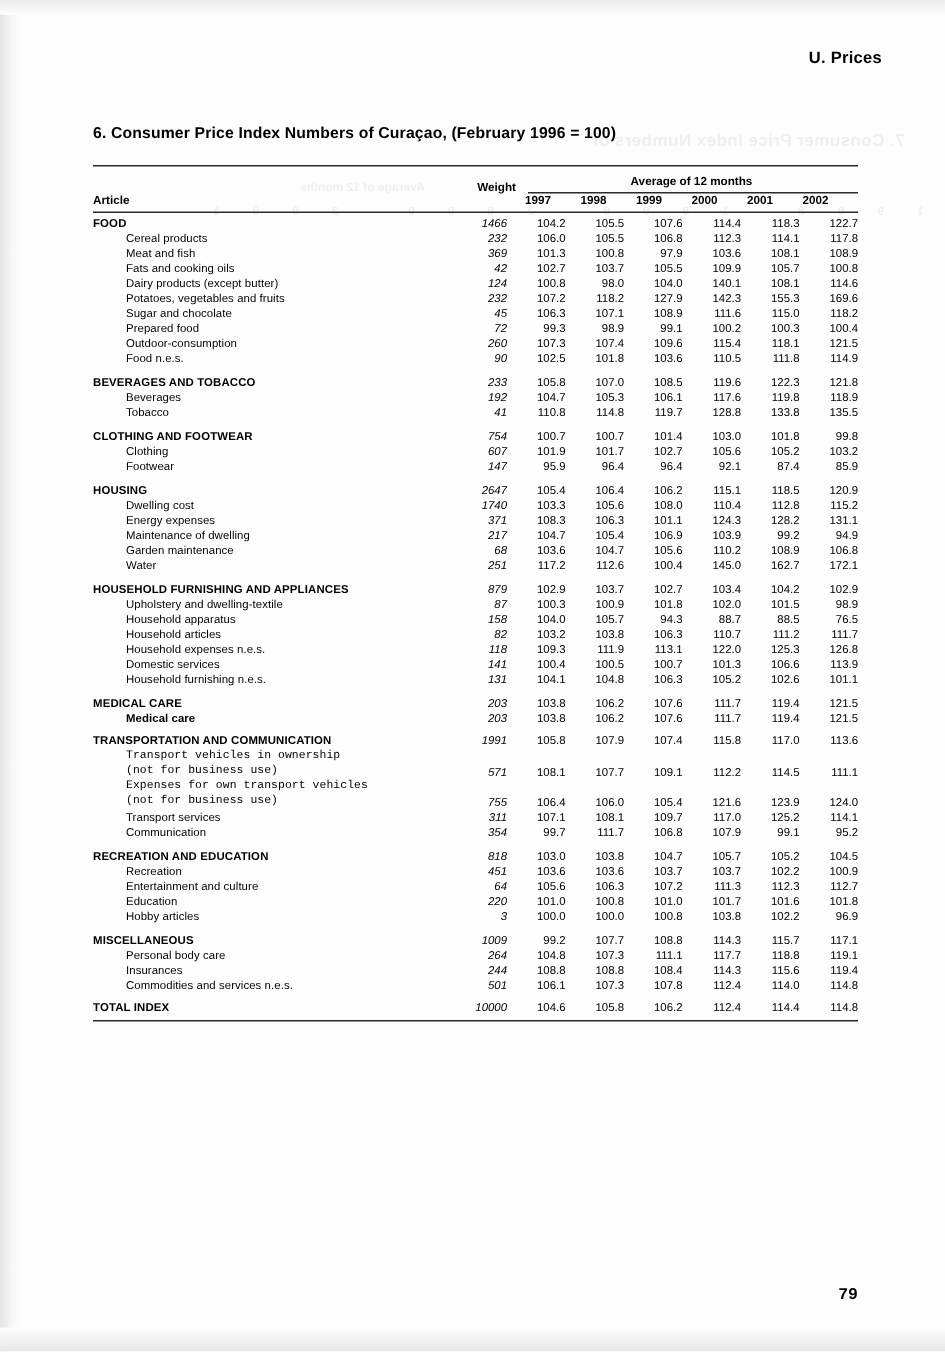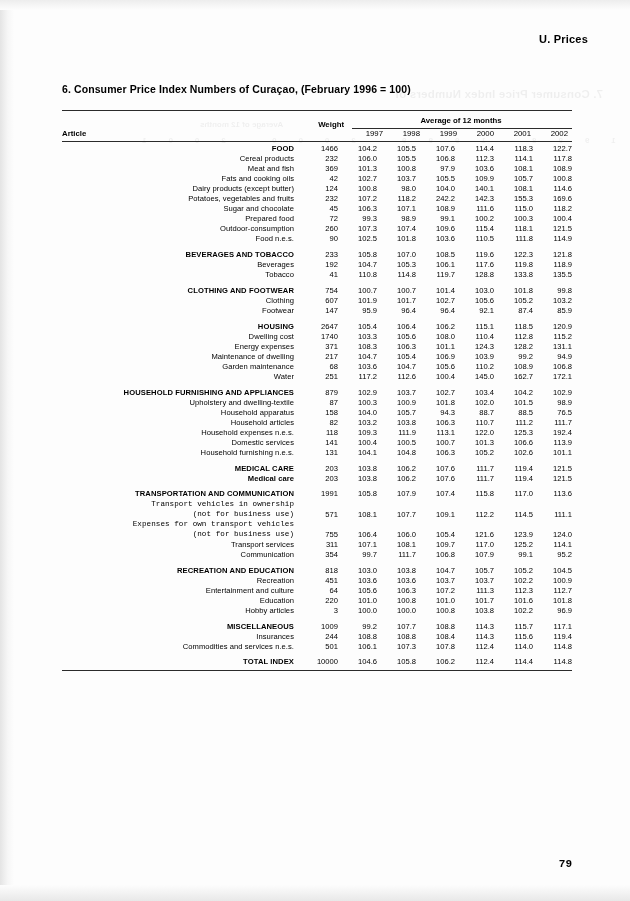--- a/index.html
+++ b/index.html
@@ -152,45 +152,46 @@
     border-top: 1px solid #2b2b2b;
   }
   .yr-row {
     position: absolute;
     left: 288px; bottom: 3px;
     width: 222px;
     display: flex;
   }
   .yr-row span {
     flex: 1;
-    text-align: right;
+    text-align: left;
     font-size: 7.8px;
-    font-weight: normal;
+    font-weight: bold;
     padding-right: 4px;
   }
 
   
   tr.r { height: 10.1px; }
   tr.r.gap-before td { padding-top: 8px; }
 
   td.article {
-    text-align: right;
+    text-align: left;
     white-space: nowrap;
     letter-spacing: .05px;
   }
   td.num {
     text-align: right;
     padding-right: 4px;
     white-space: nowrap;
     font-variant-numeric: tabular-nums;
   }
   td.weight {
     text-align: right;
     padding-right: 5px;
     white-space: nowrap;
+    font-style: italic;
   }
 
   .group td.article { font-weight: bold; letter-spacing: .1px; }
   .group td { font-weight: bold; }
 
   .sub td.article { padding-left: 22px; font-weight: normal; }
   .sub-bold td.article { padding-left: 22px; font-weight: bold; }
   .sub-bold td { font-weight: bold; }
 
   .cont td.article { padding-left: 22px; font-weight: normal; font-family: Liberation Mono, monospace; }
@@ -304,21 +305,21 @@
             <td class="num">104.0</td>
             <td class="num">140.1</td>
             <td class="num">108.1</td>
             <td class="num">114.6</td>
           </tr>
           <tr class="r sub">
             <td class="article">Potatoes, vegetables and fruits</td>
             <td class="weight">232</td>
             <td class="num">107.2</td>
             <td class="num">118.2</td>
-            <td class="num">242.2</td>
+            <td class="num">127.9</td>
             <td class="num">142.3</td>
             <td class="num">155.3</td>
             <td class="num">169.6</td>
           </tr>
           <tr class="r sub">
             <td class="article">Sugar and chocolate</td>
             <td class="weight">45</td>
             <td class="num">106.3</td>
             <td class="num">107.1</td>
             <td class="num">108.9</td>
@@ -517,21 +518,21 @@
             <td class="num">111.7</td>
           </tr>
           <tr class="r sub">
             <td class="article">Household expenses n.e.s.</td>
             <td class="weight">118</td>
             <td class="num">109.3</td>
             <td class="num">111.9</td>
             <td class="num">113.1</td>
             <td class="num">122.0</td>
             <td class="num">125.3</td>
-            <td class="num">192.4</td>
+            <td class="num">126.8</td>
           </tr>
           <tr class="r sub">
             <td class="article">Domestic services</td>
             <td class="weight">141</td>
             <td class="num">100.4</td>
             <td class="num">100.5</td>
             <td class="num">100.7</td>
             <td class="num">101.3</td>
             <td class="num">106.6</td>
             <td class="num">113.9</td>
@@ -690,20 +691,30 @@
             <td class="article">MISCELLANEOUS</td>
             <td class="weight">1009</td>
             <td class="num">99.2</td>
             <td class="num">107.7</td>
             <td class="num">108.8</td>
             <td class="num">114.3</td>
             <td class="num">115.7</td>
             <td class="num">117.1</td>
           </tr>
           <tr class="r sub">
+            <td class="article">Personal body care</td>
+            <td class="weight">264</td>
+            <td class="num">104.8</td>
+            <td class="num">107.3</td>
+            <td class="num">111.1</td>
+            <td class="num">117.7</td>
+            <td class="num">118.8</td>
+            <td class="num">119.1</td>
+          </tr>
+          <tr class="r sub">
             <td class="article">Insurances</td>
             <td class="weight">244</td>
             <td class="num">108.8</td>
             <td class="num">108.8</td>
             <td class="num">108.4</td>
             <td class="num">114.3</td>
             <td class="num">115.6</td>
             <td class="num">119.4</td>
           </tr>
           <tr class="r sub">

